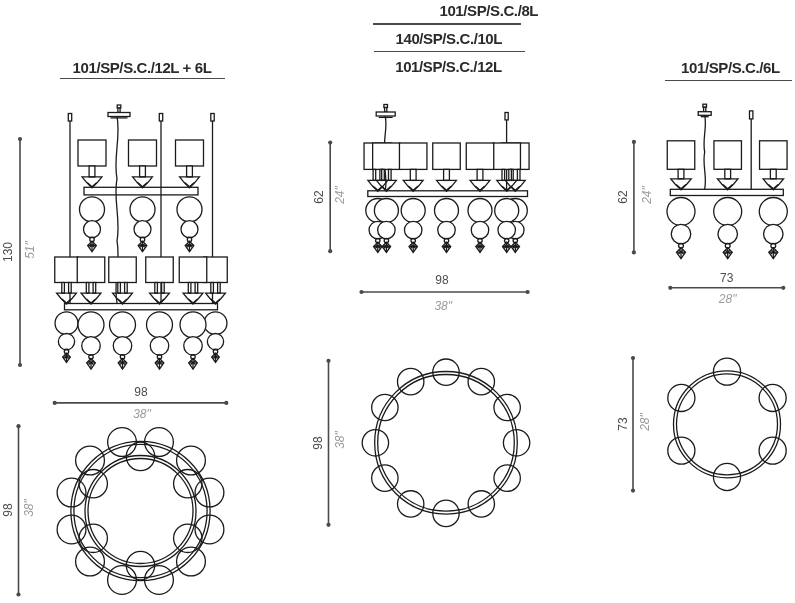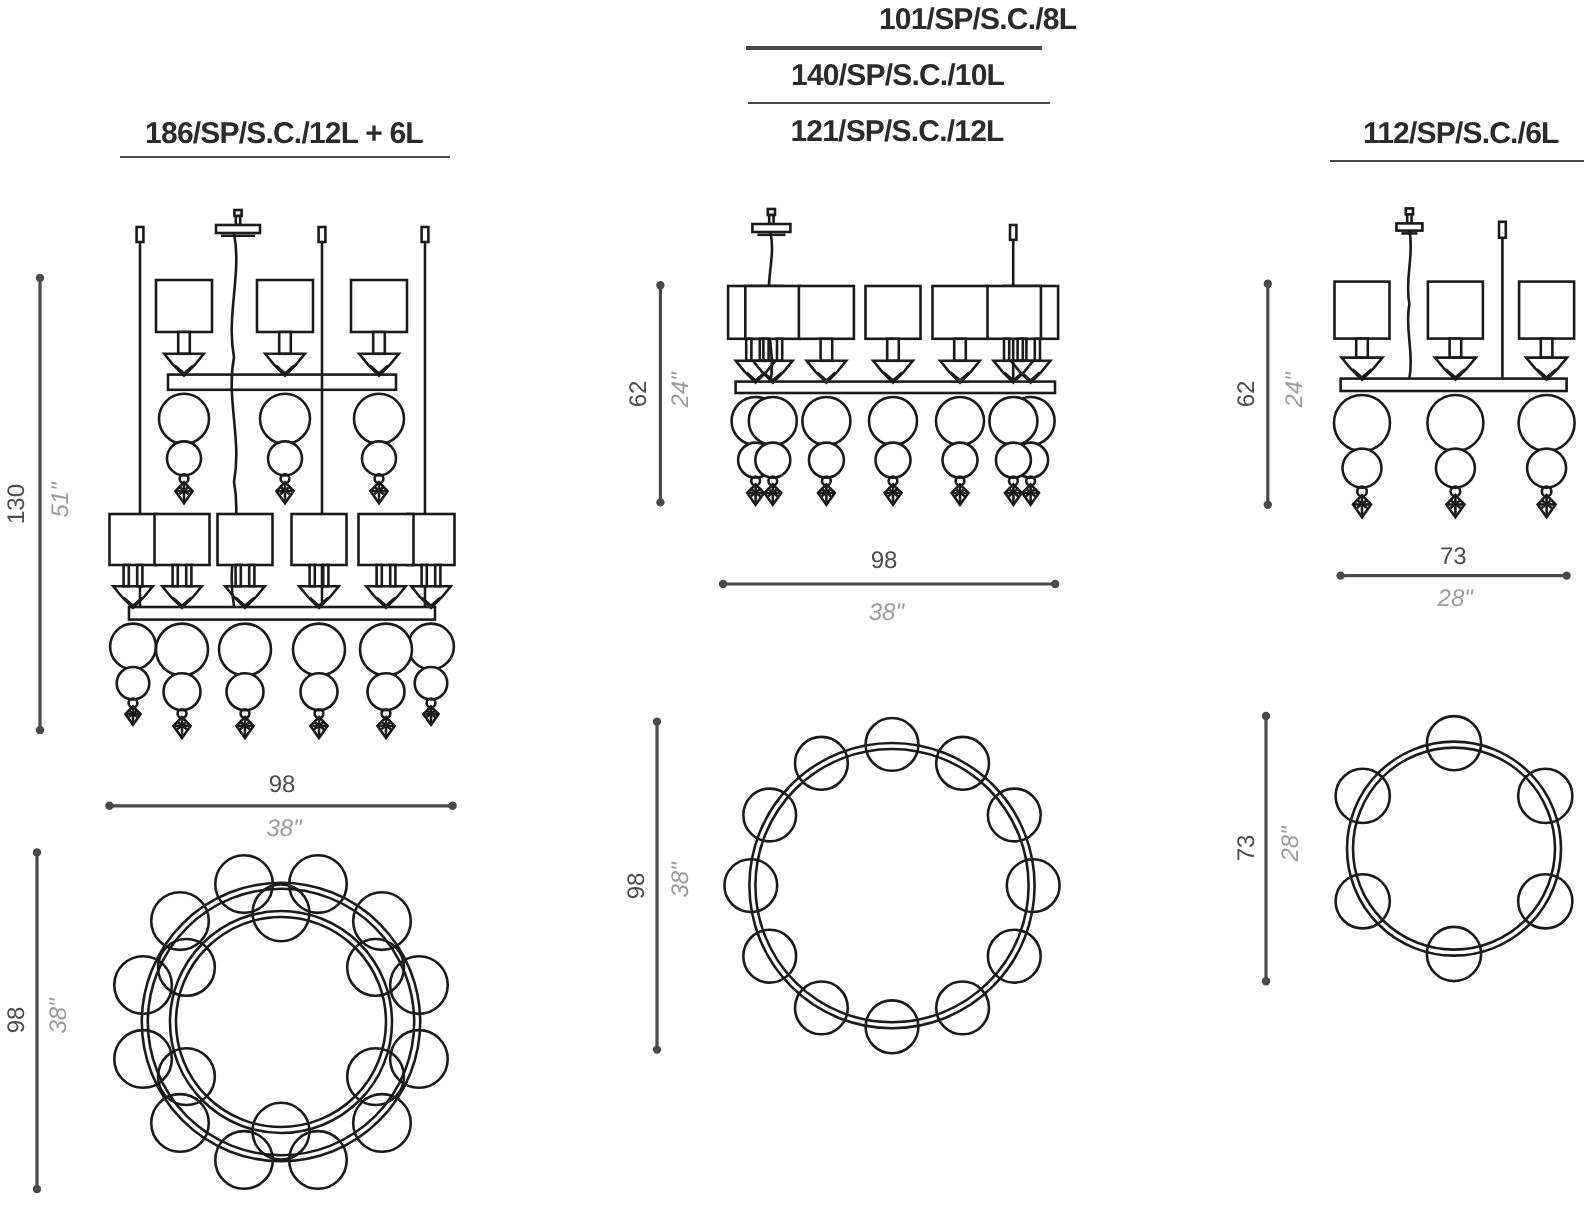--- a/index.html
+++ b/index.html
@@ -481,30 +481,30 @@
           </g>
           <g>
             <line x1="633" y1="358" x2="633" y2="490.6" stroke="#4a4a4a" stroke-width="1.6"></line>
             <circle cx="633" cy="358" r="2.1" fill="#4a4a4a"></circle>
             <circle cx="633" cy="490.6" r="2.1" fill="#4a4a4a"></circle>
           </g>
         </g>
       </g>
     </svg>
 
-  <div class="lbl title" style="left:142px;top:67px;">186/SP/S.C./12L + 6L</div>
+  <div class="lbl title" style="left:142px;top:67px;">101/SP/S.C./12L + 6L</div>
   <div class="rule" style="left:59.9px;top:77.7px;width:164.9px;"></div>
 
   <div class="lbl title" style="left:448.8px;top:9.6px;margin-left:40px;">101/SP/S.C./8L</div>
   <div class="rule" style="left:372.5px;top:23px;width:148px;"></div>
   <div class="lbl title" style="left:448.8px;top:38px;">140/SP/S.C./10L</div>
   <div class="rule" style="left:373.8px;top:50.9px;width:150.8px;"></div>
-  <div class="lbl title" style="left:448.5px;top:66.4px;">121/SP/S.C./12L</div>
-
-  <div class="lbl title" style="left:730.4px;top:66.6px;">112/SP/S.C./6L</div>
+  <div class="lbl title" style="left:448.5px;top:66.4px;">101/SP/S.C./12L</div>
+
+  <div class="lbl title" style="left:730.4px;top:66.6px;">101/SP/S.C./6L</div>
   <div class="rule" style="left:664.9px;top:79.7px;width:127.1px;"></div>
 
   <div class="lbl num vert" style="left:7.5px;top:252.4px;">130</div>
   <div class="lbl inch vert" style="left:30px;top:250.4px;">51"</div>
   <div class="lbl num" style="left:141px;top:391.5px;">98</div>
   <div class="lbl inch" style="left:142px;top:414px;">38"</div>
   <div class="lbl num vert" style="left:8px;top:510.4px;">98</div>
   <div class="lbl inch vert" style="left:29px;top:508.4px;">38"</div>
 
   <div class="lbl num vert" style="left:319.3px;top:196.9px;">62</div>

